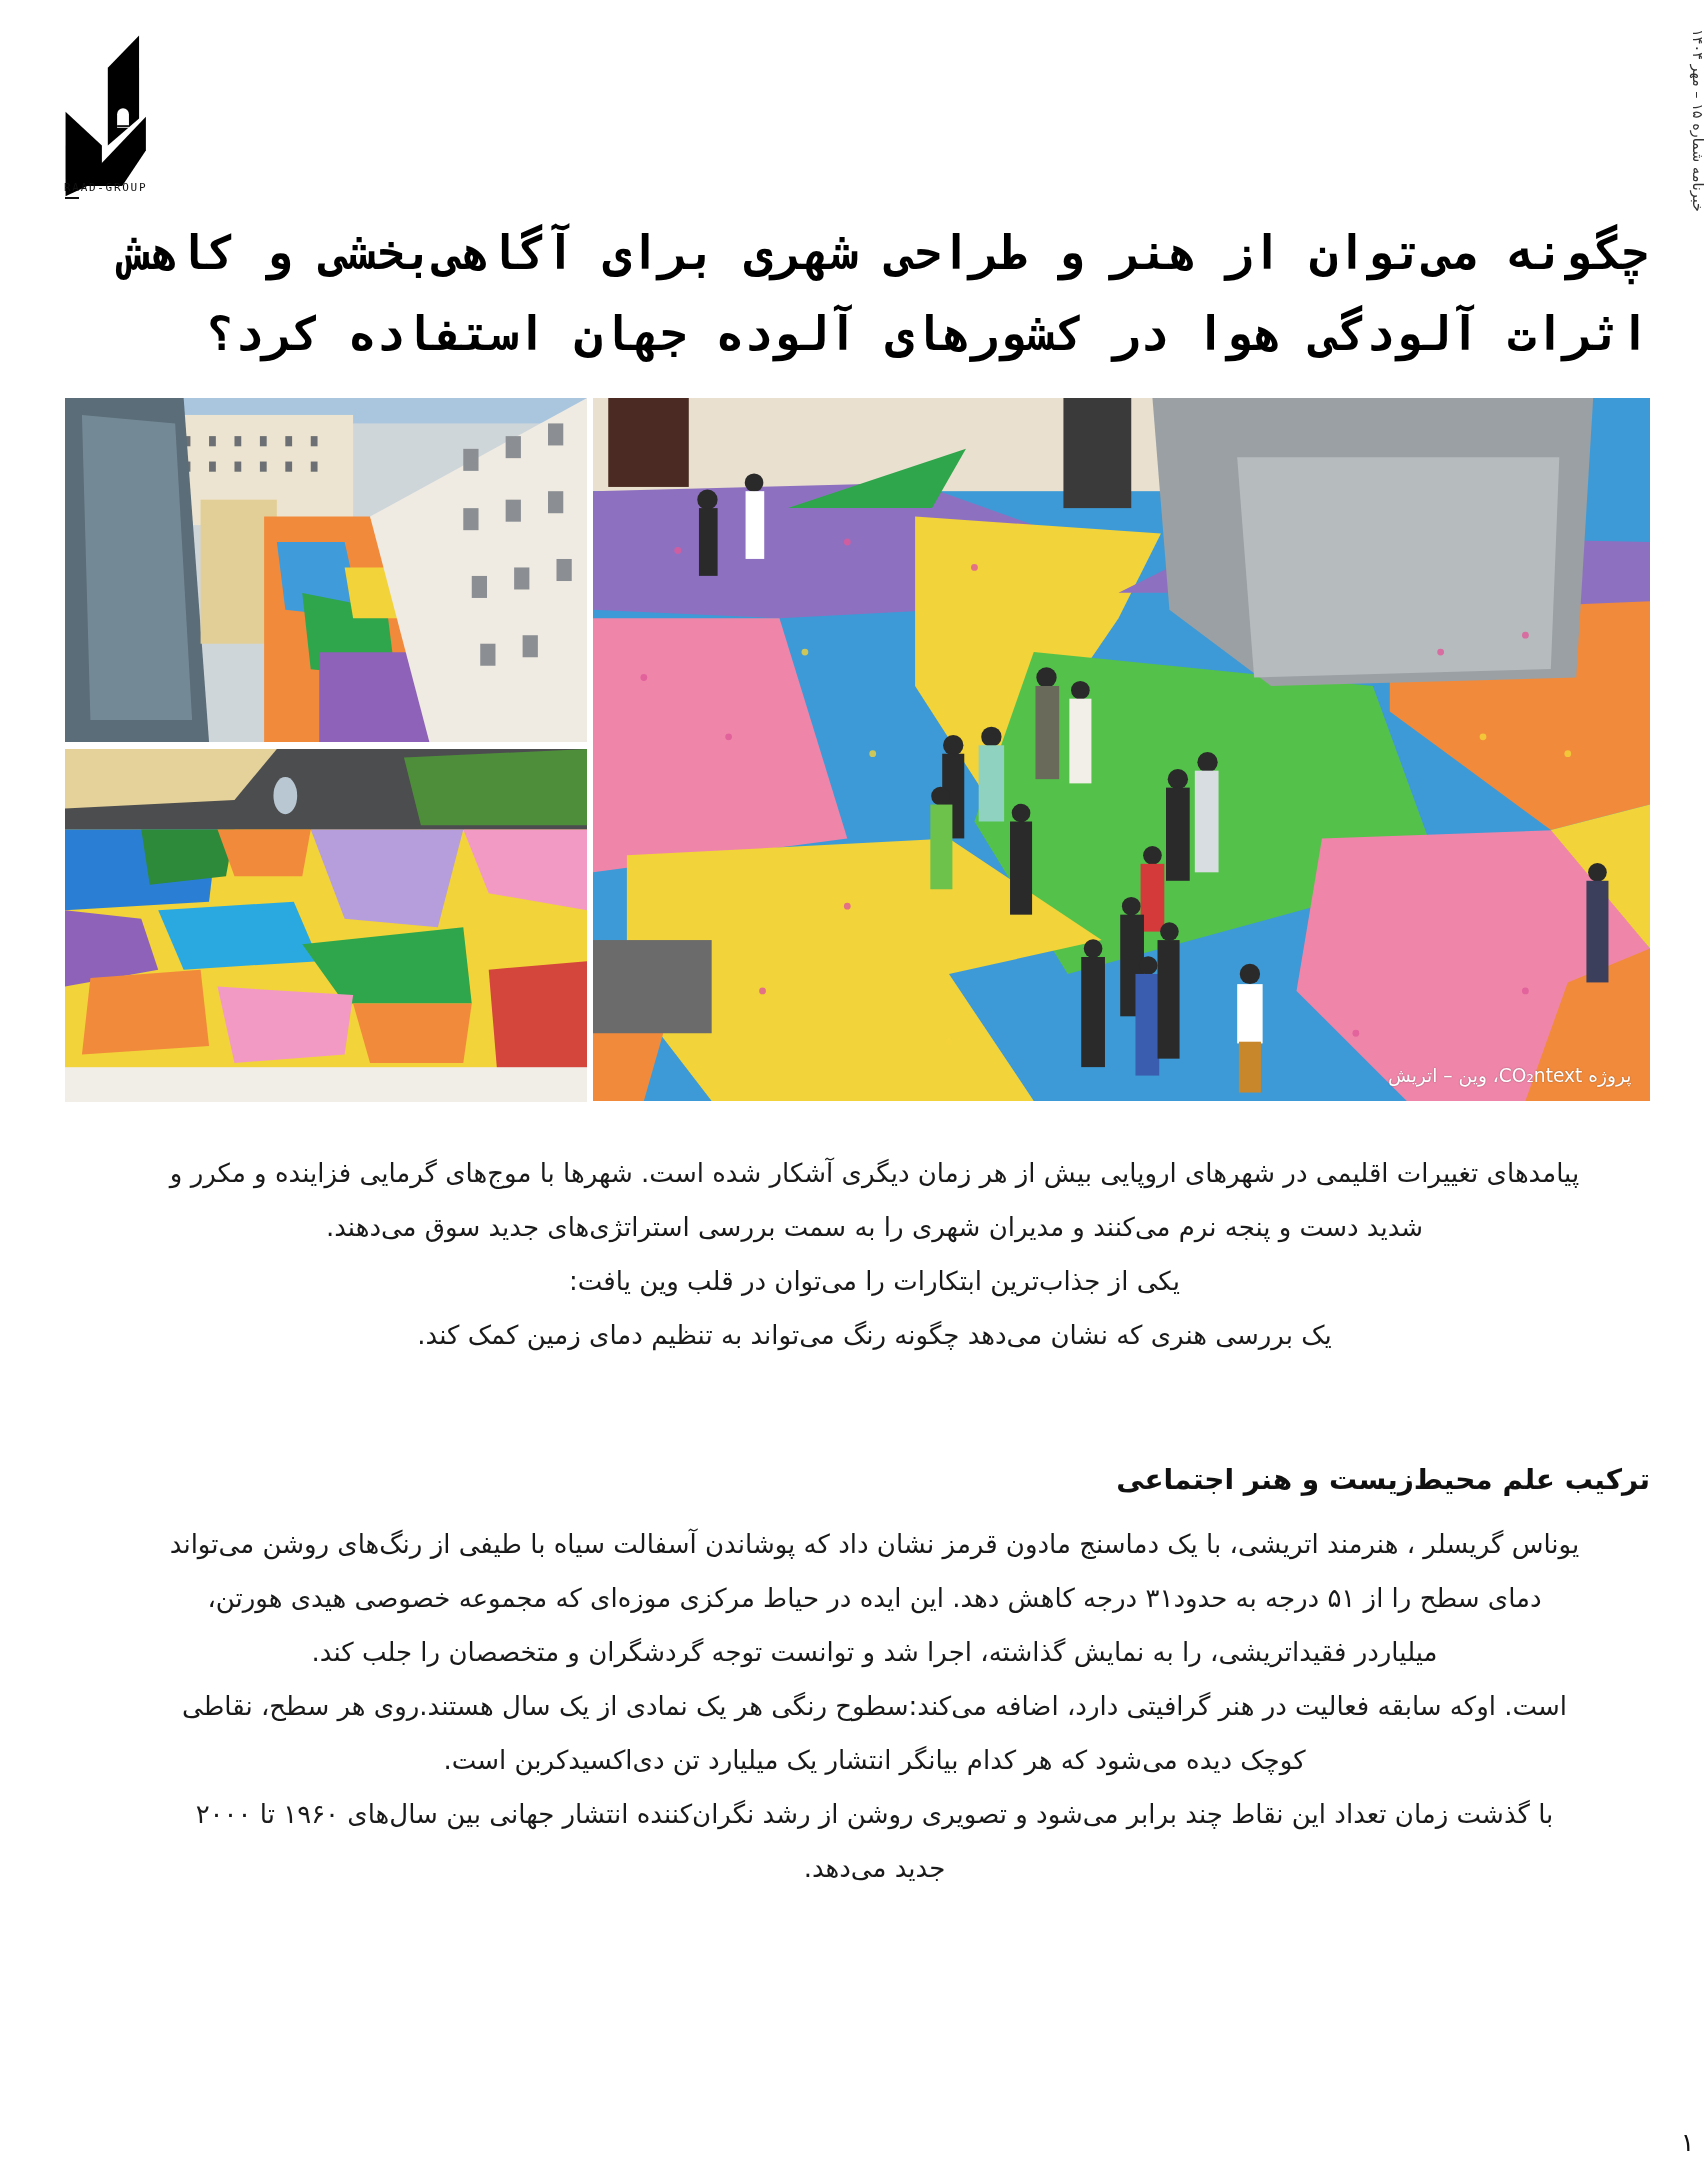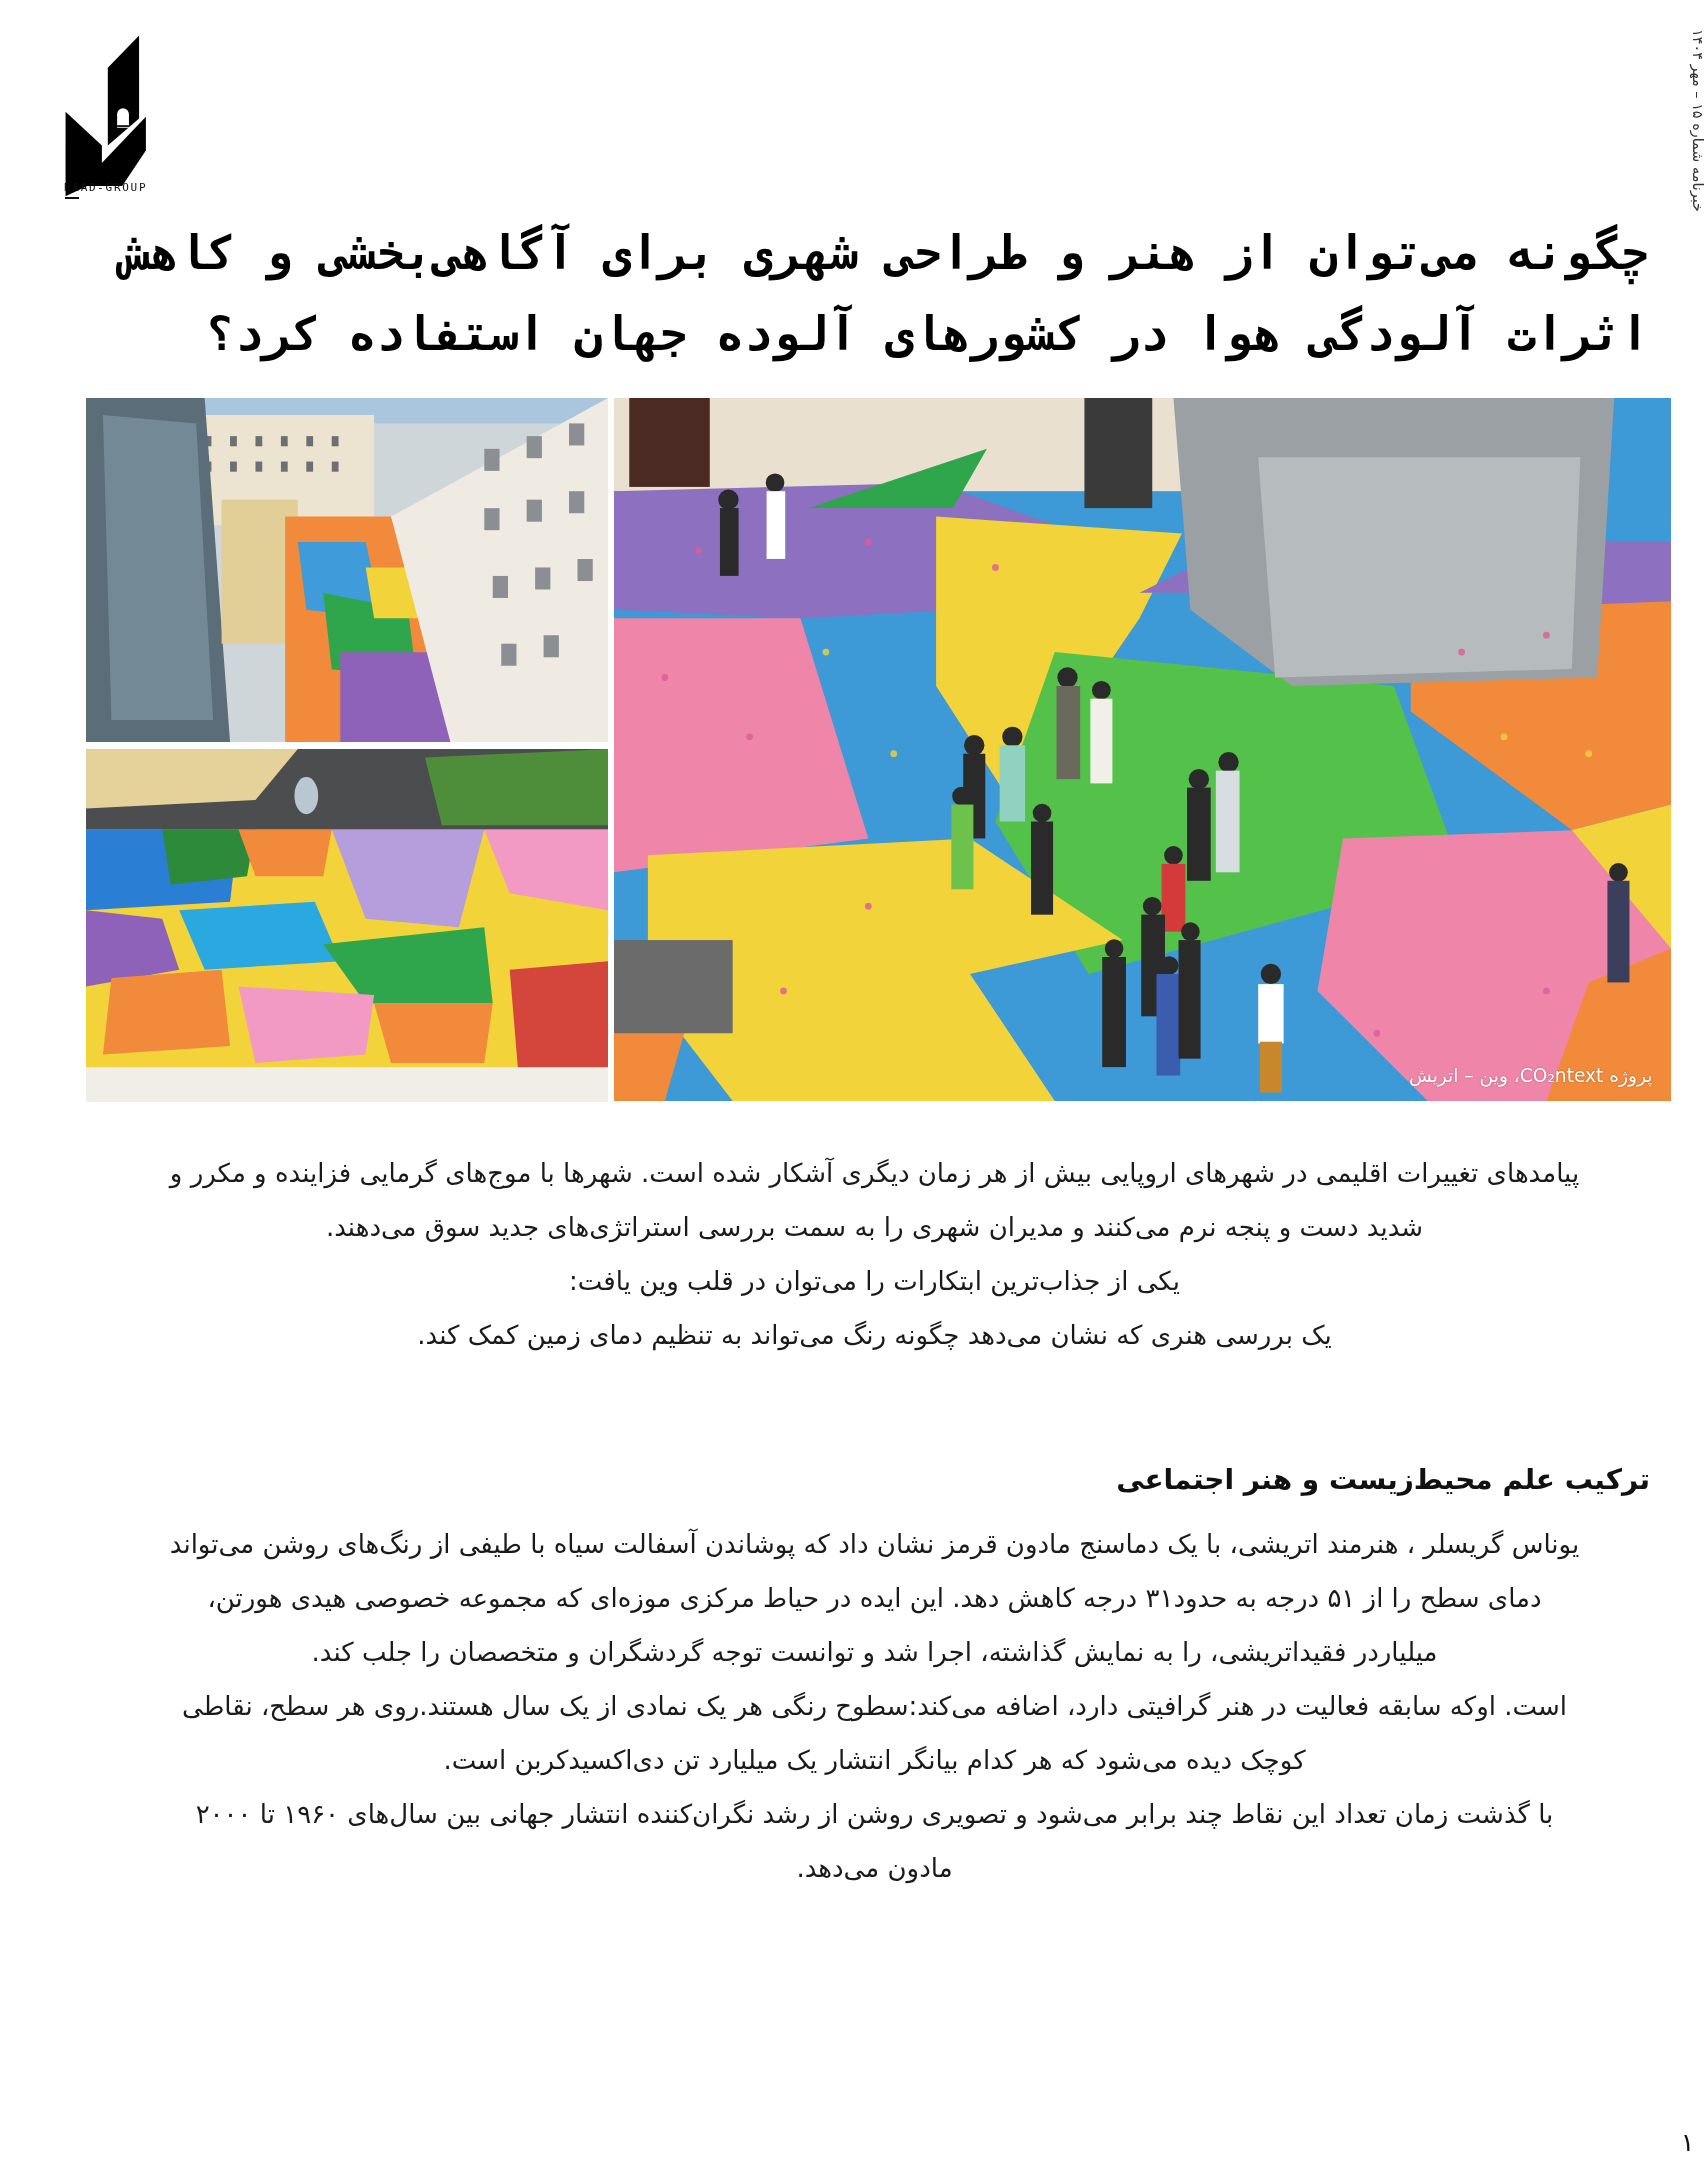--- a/index.html
+++ b/index.html
@@ -8,21 +8,21 @@
   .logo { position: absolute; left: 63px; top: 17px; width: 93px; height: 186px; }
   .logo-text { position: absolute; left: 64px; top: 181px; font-family: "DejaVu Sans Mono", monospace;
                font-size: 11px; letter-spacing: 1.7px; color: #111; }
   .logo-underline { position: absolute; left: 65px; top: 197px; width: 13.6px; height: 1.7px; background:#111; }
   .side-note { position: absolute; right: 1.7px; top: 59px; width: 34px; height: 153px;
                writing-mode: vertical-rl; direction: rtl; font-size: 14.4px; color: #333;
                text-align: left; white-space: nowrap; }
   .title { position: absolute; right: 59px; top: 216px; width: 1390px; direction: rtl; text-align: right;
            font-family: Liberation Mono, monospace; font-weight: bold; font-size: 47px; line-height: 81px;
            margin: 0; color: #000; }
-  .photo { position: absolute; overflow: hidden; margin-left: 21px; }
+  .photo { position: absolute; overflow: hidden; }
   .ph-top { left: 65px; top: 398px; width: 522px; height: 344px; }
   .ph-bottom { left: 65px; top: 749px; width: 522px; height: 353px; }
   .ph-main { left: 593px; top: 398px; width: 1057px; height: 703px; }
   .photo svg { width: 100%; height: 100%; display: block; }
   .caption { position: absolute; right: 18.6px; bottom: 15.3px; direction: rtl; color: #fff;
              font-size: 18.6px; text-shadow: 0 0 1.7px rgba(0,0,0,.4); }
   .body-text { position: absolute; right: 58px; width: 1551px; direction: rtl; text-align: center;
                font-family: "DejaVu Sans", sans-serif; font-size: 26px; line-height: 54px; margin: 0; color: #1a1a1a; }
   .p1 { top: 1146px; }
   .subhead { position: absolute; right: 58px; top: 1463px; direction: rtl; text-align: right;
@@ -209,17 +209,17 @@
 
 <h2 class="subhead">ترکیب علم محیط‌زیست و هنر اجتماعی</h2>
 
 <p class="body-text p2">
   <span class="line">یوناس گریسلر ، هنرمند اتریشی، با یک دماسنج مادون قرمز نشان داد که پوشاندن آسفالت سیاه با طیفی از رنگ‌های روشن می‌تواند</span>
   <span class="line">دمای سطح را از ۵۱ درجه به حدود۳۱ درجه کاهش دهد. این ایده در حیاط مرکزی موزه‌ای که مجموعه خصوصی هیدی هورتن،</span>
   <span class="line">میلیاردر فقیداتریشی، را به نمایش گذاشته، اجرا شد و توانست توجه گردشگران و متخصصان را جلب کند.</span>
   <span class="line">است. اوکه سابقه فعالیت در هنر گرافیتی  دارد، اضافه می‌کند:سطوح رنگی هر یک نمادی از یک سال هستند.روی هر سطح، نقاطی</span>
   <span class="line">کوچک دیده می‌شود که هر کدام بیانگر انتشار یک میلیارد تن دی‌اکسید‌کربن است.</span>
   <span class="line">با گذشت زمان تعداد این نقاط چند برابر می‌شود و تصویری روشن از رشد نگران‌کننده انتشار جهانی بین سال‌های ۱۹۶۰ تا ۲۰۰۰</span>
-  <span class="line">مادون می‌دهد.</span>
+  <span class="line">جدید می‌دهد.</span>
 </p>
 
 <div class="page-num">۱</div>
 
 
 </body></html>

